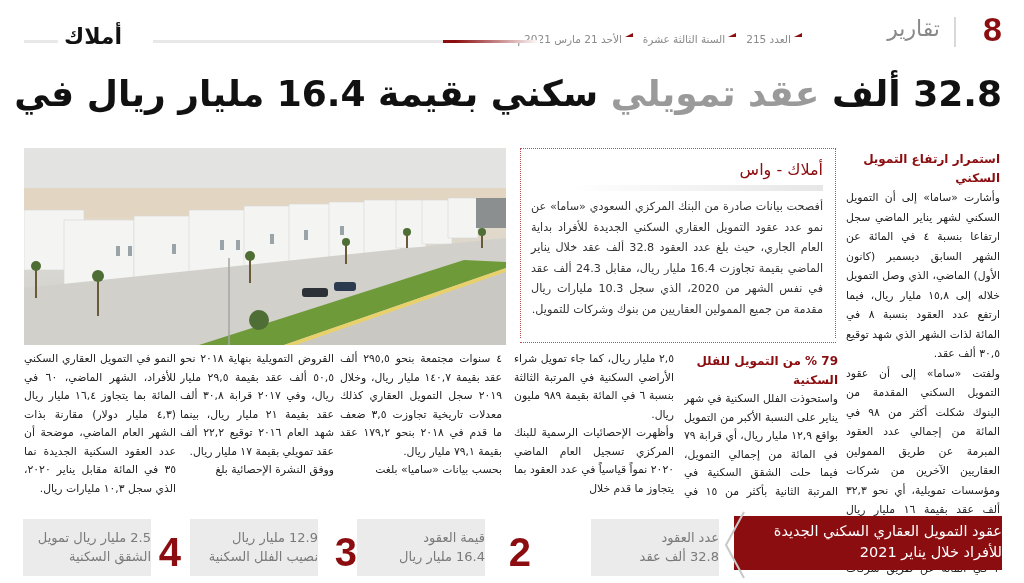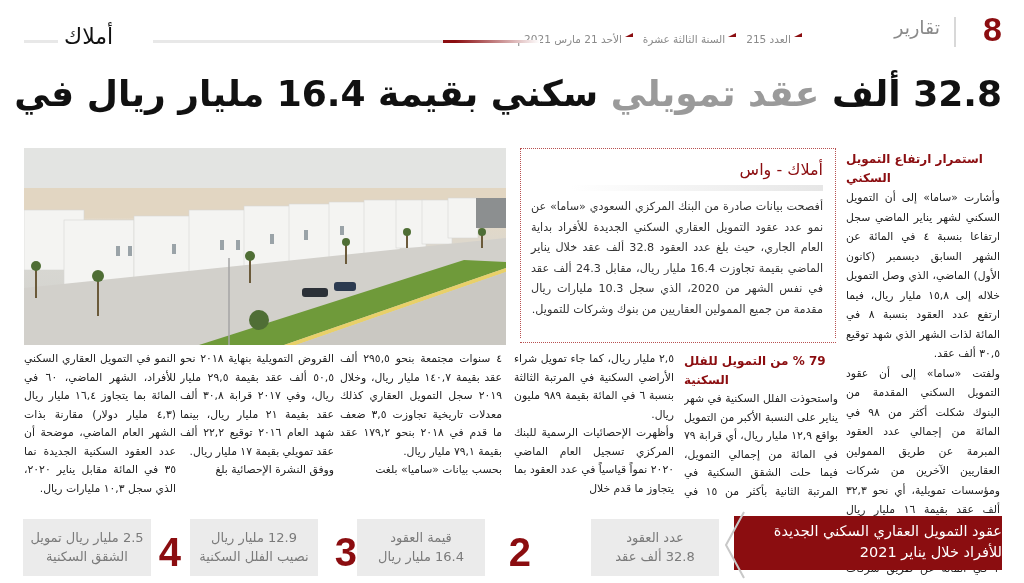--- a/index.html
+++ b/index.html
@@ -3,36 +3,36 @@
 <meta charset="utf-8">
 <style>
   * { box-sizing: border-box; margin: 0; padding: 0; }
   html, body { width: 1024px; height: 583px; background: #ffffff; overflow: hidden; }
   body { position: relative; font-family: "DejaVu Sans", "Liberation Sans", sans-serif; color: #222; direction: rtl; }
 
   
   .header { position: absolute; top: 0; left: 0; width: 1024px; height: 62px; }
   .page-num { position: absolute; right: 22px; top: 12px; font-family: "Liberation Sans", sans-serif; font-weight: 700; font-size: 34px; color: #8b0d10; line-height: 1; }
   .hdr-sep { position: absolute; right: 68px; top: 17px; width: 2px; height: 30px; background: #d8d8d8; }
-  .section-title { position: absolute; right: 84px; top: 18px; font-size: 19px; color: #8a8a8a; line-height: 1; }
+  .section-title { position: absolute; right: 84px; top: 18px; font-size: 22px; color: #8a8a8a; line-height: 1; }
   .meta { position: absolute; right: 222px; top: 33px; display: flex; gap: 10px; font-size: 10.5px; color: #8a8a8a; align-items: center; white-space: nowrap; }
   .meta-item { display: flex; align-items: flex-start; gap: 3px; }
   .meta-mark { display: inline-block; width: 0; height: 0; border-left: 8px solid #8b0d10; border-top: 4px solid transparent; transform: scaleX(-1); }
   .hdr-line-red { position: absolute; left: 440px; top: 40px; width: 100px; height: 3px; background: linear-gradient(to left, #ffffff, #8b0d10 85%); }
   .hdr-line-grey { position: absolute; left: 153px; top: 40px; width: 290px; height: 3px; background: #e8e8e8; }
   .hdr-line-grey2 { position: absolute; left: 24px; top: 40px; width: 34px; height: 3px; background: #e8e8e8; }
-  .logo { position: absolute; left: 64px; top: 24px; font-size: 22px; color: #111; font-weight: 400; letter-spacing: 1px; }
+  .logo { position: absolute; left: 64px; top: 24px; font-size: 22px; color: #111; font-weight: 700; letter-spacing: 1px; }
 
   
   .headline { position: absolute; right: 22px; top: 72px; font-family: "DejaVu Sans", sans-serif; font-weight: 700; font-size: 36px; color: #111; white-space: nowrap; line-height: 1.2; }
   .headline .grey { color: #9a9a9a; text-align: center; }
 
   
   .col-right { position: absolute; right: 24px; top: 150px; width: 154px; font-size: 10.8px; line-height: 19.5px; text-align: justify; color: #222; }
-  .sub-head { color: #8b0d10; font-weight: 700; font-size: 12px; text-align: left; line-height: 19px; }
+  .sub-head { color: #8b0d10; font-weight: 700; font-size: 12px; text-align: right; line-height: 19px; }
 
   
   .intro-box { position: absolute; left: 520px; top: 148px; width: 316px; height: 190px; border-top: 1px dotted #b85050; border-left: 1px dotted #b85050; border-right: 1px dotted #b85050; padding: 12px 12px 0 10px; }
   .byline { color: #8b0d10; font-size: 16px; line-height: 18px; }
   .byline-rule { height: 6px; margin: 6px 0 6px 40px; background: linear-gradient(to right, #ffffff, #e6e6e6); }
   .intro-text { font-size: 11.2px; line-height: 20.5px; color: #333; text-align: justify; }
 
   .box-bottom-rule { position: absolute; left: 520px; top: 342px; width: 316px; height: 1px; border-top: 1px dotted #b85050; }
 
   
@@ -43,21 +43,21 @@
   .col-5 { left: 684px; width: 154px; top: 352px; }
   .col-4 { left: 514px; width: 160px; }
   .col-3 { left: 340px; width: 162px; }
   .col-2 { left: 180px; width: 154px; }
   .col-1 { left: 24px; width: 152px; }
 
   
   .bottom { position: absolute; left: 0; top: 508px; width: 1024px; height: 75px; }
   .callout { position: absolute; right: 22px; top: 8px; width: 268px; height: 54px; background: #8b0d10; color: #fff; font-size: 14.5px; line-height: 21px; text-align: right; padding-top: 5px; clip-path: polygon(0 0, 100% 0, 100% 100%, 0 100%, 0 0); }
   .callout-chev { position: absolute; right: 272px; top: 2px; width: 30px; height: 70px; }
-  .stat { position: absolute; top: 11px; height: 57px; background: #ebebeb; color: #7a7a7a; font-size: 13px; line-height: 19px; text-align: center; padding-top: 9px; }
+  .stat { position: absolute; top: 11px; height: 57px; background: #ebebeb; color: #7a7a7a; font-size: 13px; line-height: 19px; text-align: right; padding-top: 9px; }
   .stat-num { position: absolute; top: 24px; font-family: "Liberation Sans", sans-serif; font-weight: 700; font-size: 40px; color: #8b0d10; line-height: 1; }
 </style>
 </head>
 <body>
 
 <div class="header">
   <div class="page-num">8</div>
   <div class="hdr-sep"></div>
   <div class="section-title">تقارير</div>
 

